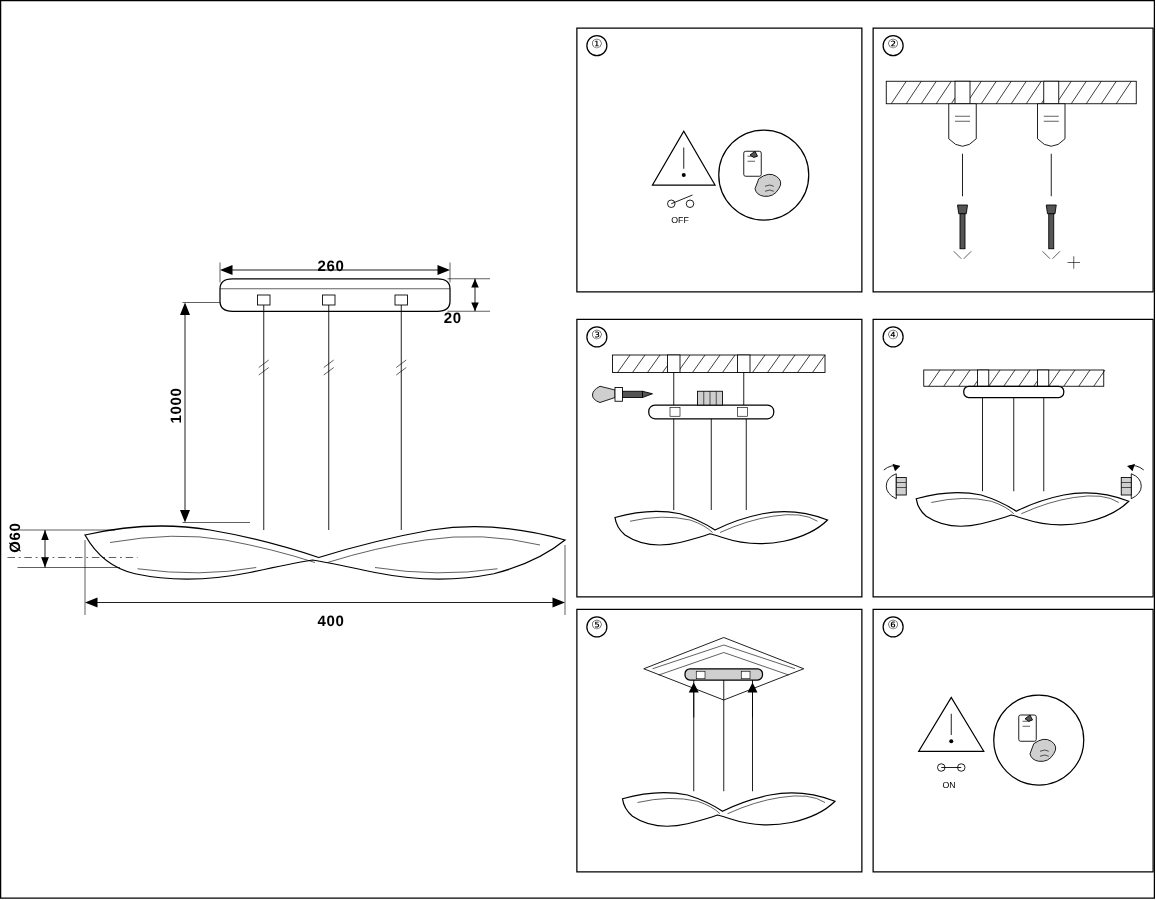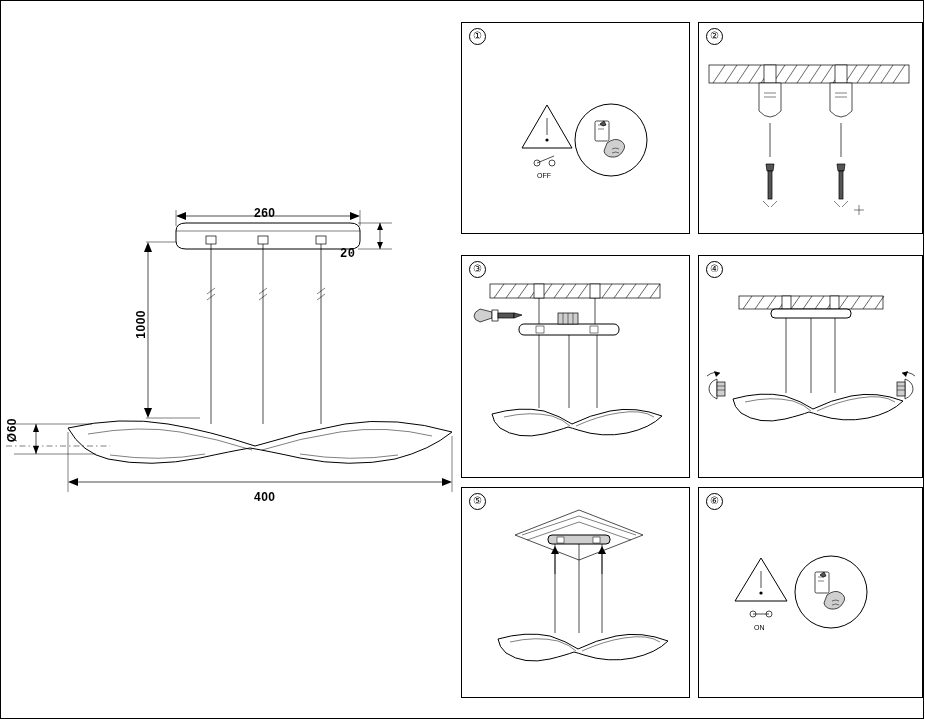--- a/index.html
+++ b/index.html
@@ -142,21 +142,21 @@
       <line class="ln vthin" x1="452" y1="266" x2="452" y2="322"></line>
       <line class="ln thin" x1="72" y1="312" x2="448" y2="312"></line>
       <path d="M68,312 l10,-4 l0,8 Z" fill="#000"></path>
       <path d="M452,312 l-10,-4 l0,8 Z" fill="#000"></path>
     </g>
 
     <line class="ln vthin dash" x1="6" y1="276" x2="110" y2="276"></line>
   </svg>
 
   <div class="dim-label" style="left:254px;top:206px;text-align:right;">260</div>
-  <div class="dim-label" style="left:340px;top:247px;font-family:Liberation Mono, monospace;">20</div>
+  <div class="dim-label" style="left:355px;top:247px;">20</div>
   <div class="dim-label dim-vert" style="left:134px;top:310px;">1000</div>
   <div class="dim-label dim-vert" style="left:5px;top:418px;">Ø60</div>
   <div class="dim-label" style="left:254px;top:490px;">400</div>
 
   <div class="panel" style="left:461px;top:22px;width:229px;height:212px;">
     <div class="panel-num">①</div>
     <svg width="227" height="210">
 
       <g>
         <path class="ln med fillwhite" d="M60,125 L85,82 L110,125 Z"></path>

